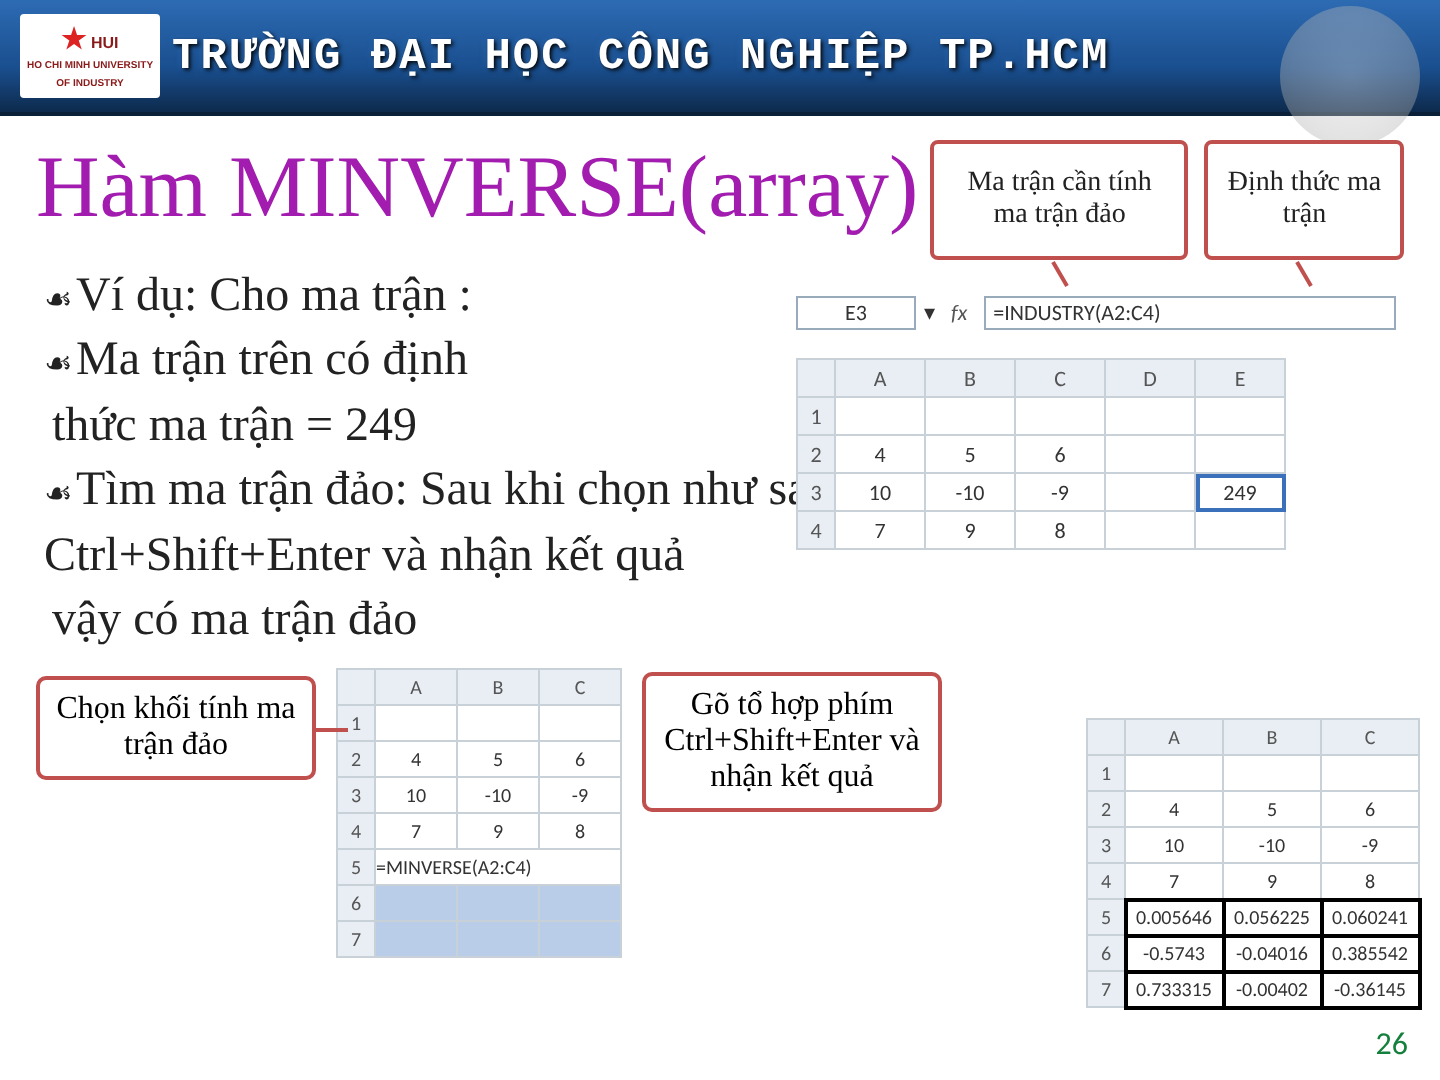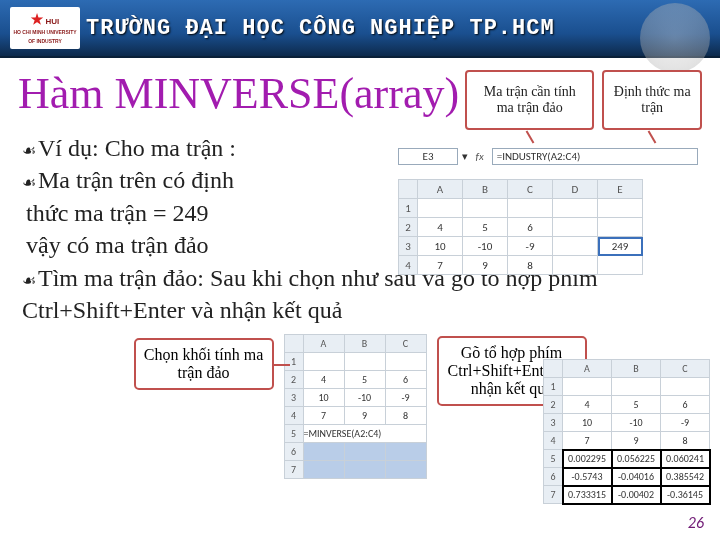--- a/index.html
+++ b/index.html
@@ -53,41 +53,41 @@
   .formula-bar { flex:1; border:1px solid #9ab; padding:1px 4px; background:#fff;}
   table.sheet { border-collapse:collapse; background:#fff; }
   table.sheet th, table.sheet td {
     border:1px solid #c8d0d8; padding:1px 0; text-align:center;
     font-weight:normal; height:16px; min-width:44px;
   }
   table.sheet th { background:#e8eef4; color:#555; font-family:Calibri,Arial,sans-serif; font-size:11px;}
   table.sheet th.corner { background:#e8eef4; min-width:18px;}
   table.sheet td.rowhdr { background:#e8eef4; color:#555; min-width:18px;}
   td.sel { outline:2px solid #3b70bb; outline-offset:-2px; background:#fff;}
-  .bl-row { display:flex; align-items:flex-start; gap:10px; margin-top:8px; padding:0 18px;justify-content:center;}
+  .bl-row { display:flex; align-items:flex-start; gap:10px; margin-top:8px; padding:0 18px;}
   .callout-bl {
     border:2px solid #c0504d; border-radius:5px; padding:6px 8px; font-size:16px;
     width:120px; text-align:center; background:#fff; position:relative; margin-top:4px;
   }
   .callout-bl::after{
     content:""; position:absolute; right:-18px; top:50%; width:18px; height:2px;
     background:#c0504d;
   }
   .callout-mid {
     border:2px solid #c0504d; border-radius:5px; padding:6px 8px; font-size:16px;
     width:130px; text-align:center; background:#fff; margin-top:2px;
   }
   .mini-excel { }
   td.selblock { background:#b9cde8; }
   td.fcell { text-align:left; padding-left:4px; background:#fff;}
   table.mini th, table.mini td { min-width:40px; height:15px; font-size:10px;}
   table.right3 th, table.right3 td { min-width:48px; height:15px; font-size:10px;}
   td.r3sel { outline:2px solid #000; outline-offset:-1px;}
   .pagenum { position:absolute; right:16px; bottom:8px; font-family:Calibri,Arial,sans-serif;
-    font-size:16px; color:#701a75;font-style:italic;}
+    font-size:16px; color:#15803d;}
   .right-embed3 { position:absolute; right:10px; bottom:36px; }
 </style>
 </head>
 <body>
 
 <div class="banner">
   <div class="logo-box">
     <div class="logo-text">
       <span class="logo-star">★</span>
       <span>HUI</span><br>
@@ -101,22 +101,22 @@
 <div class="title-row">
   <h1 class="slide-title">Hàm MINVERSE(array)</h1>
   <div class="callout callout-1">Ma trận cần tính ma trận đảo</div>
   <div class="callout callout-2">Định thức ma trận</div>
 </div>
 
 <div class="content">
   <div><span class="bul"></span><span>Ví dụ: Cho ma trận :</span></div>
   <div><span class="bul"></span><span>Ma trận trên có định</span></div>
   <div style="padding-left:4px"><span>thức ma trận = 249</span></div>
+  <div><span class="bul"></span><span>Tìm ma trận đảo: Sau khi chọn như sau và gõ tổ hợp phím Ctrl+Shift+Enter và nhận kết quả</span></div>
   <div style="padding-left:4px"><span>vậy có ma trận đảo</span></div>
-  <div><span class="bul"></span><span>Tìm ma trận đảo: Sau khi chọn như sau và gõ tổ hợp phím Ctrl+Shift+Enter và nhận kết quả</span></div>
 </div>
 
 <div class="right-embed excel">
   <div class="namebox-row">
     <div class="namebox">E3</div>
     <span>▾</span>
     <span class="fx">fx</span>
     <div class="formula-bar">=INDUSTRY(A2:C4)</div>
   </div>
   <table class="sheet">
@@ -252,21 +252,21 @@
       <td>-9</td>
         </tr>
     <tr>
           <td class="rowhdr">4</td>
       <td>7</td>
       <td>9</td>
       <td>8</td>
         </tr>
     <tr>
           <td class="rowhdr">5</td>
-      <td class="r3sel">0.002295</td>
+      <td class="r3sel">0.005646</td>
       <td class="r3sel">0.056225</td>
       <td class="r3sel">0.060241</td>
         </tr>
     <tr>
           <td class="rowhdr">6</td>
       <td class="r3sel">-0.5743</td>
       <td class="r3sel">-0.04016</td>
       <td class="r3sel">0.385542</td>
         </tr>
     <tr>

